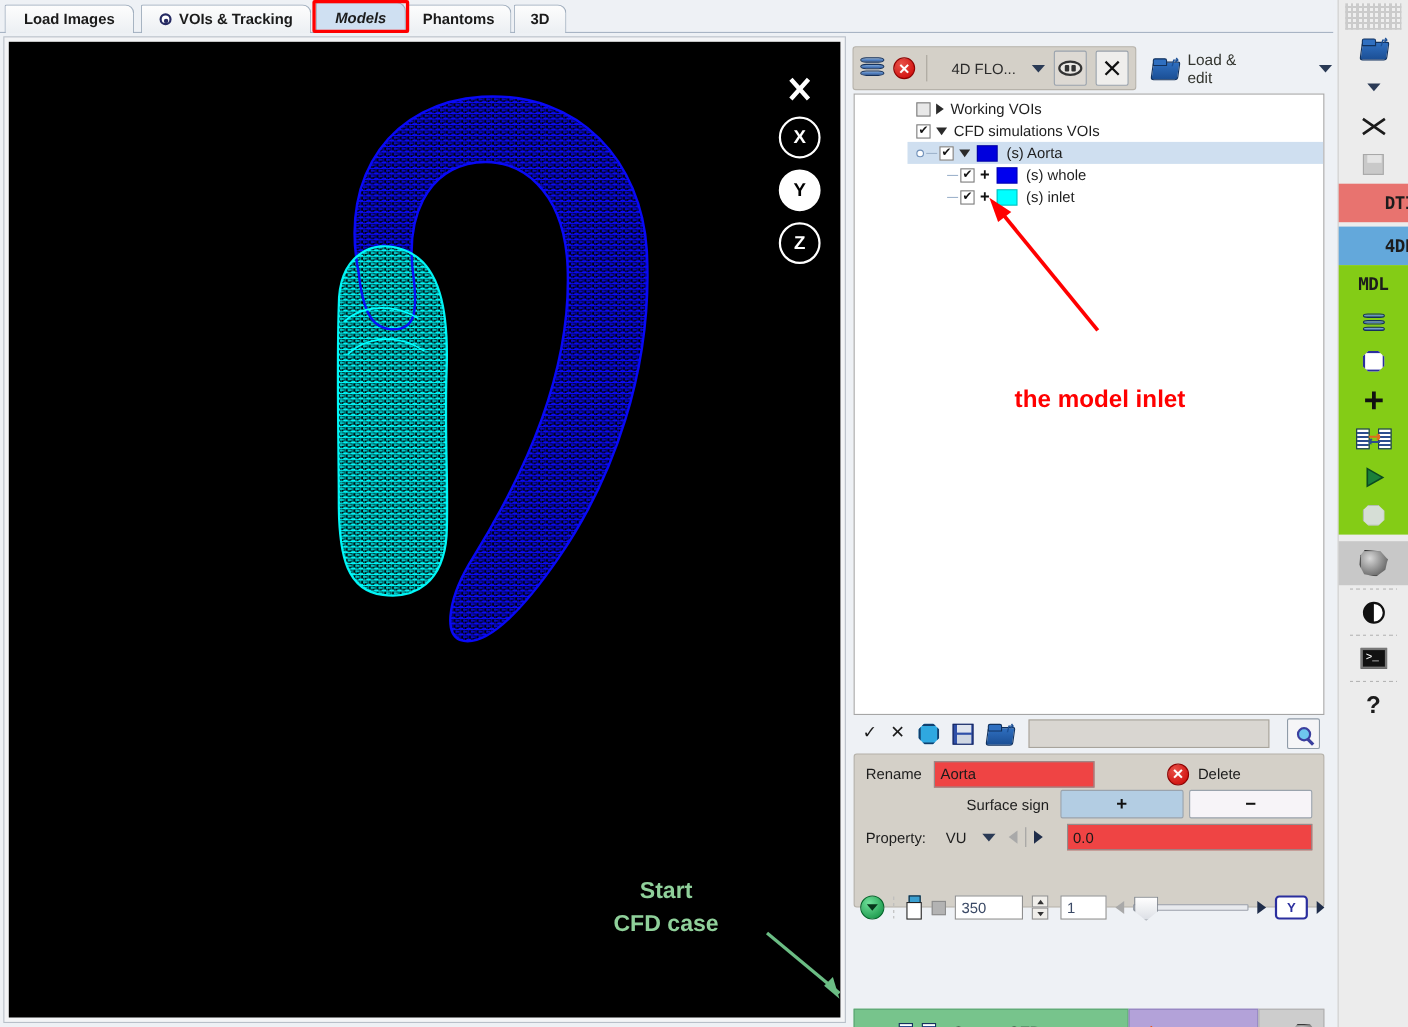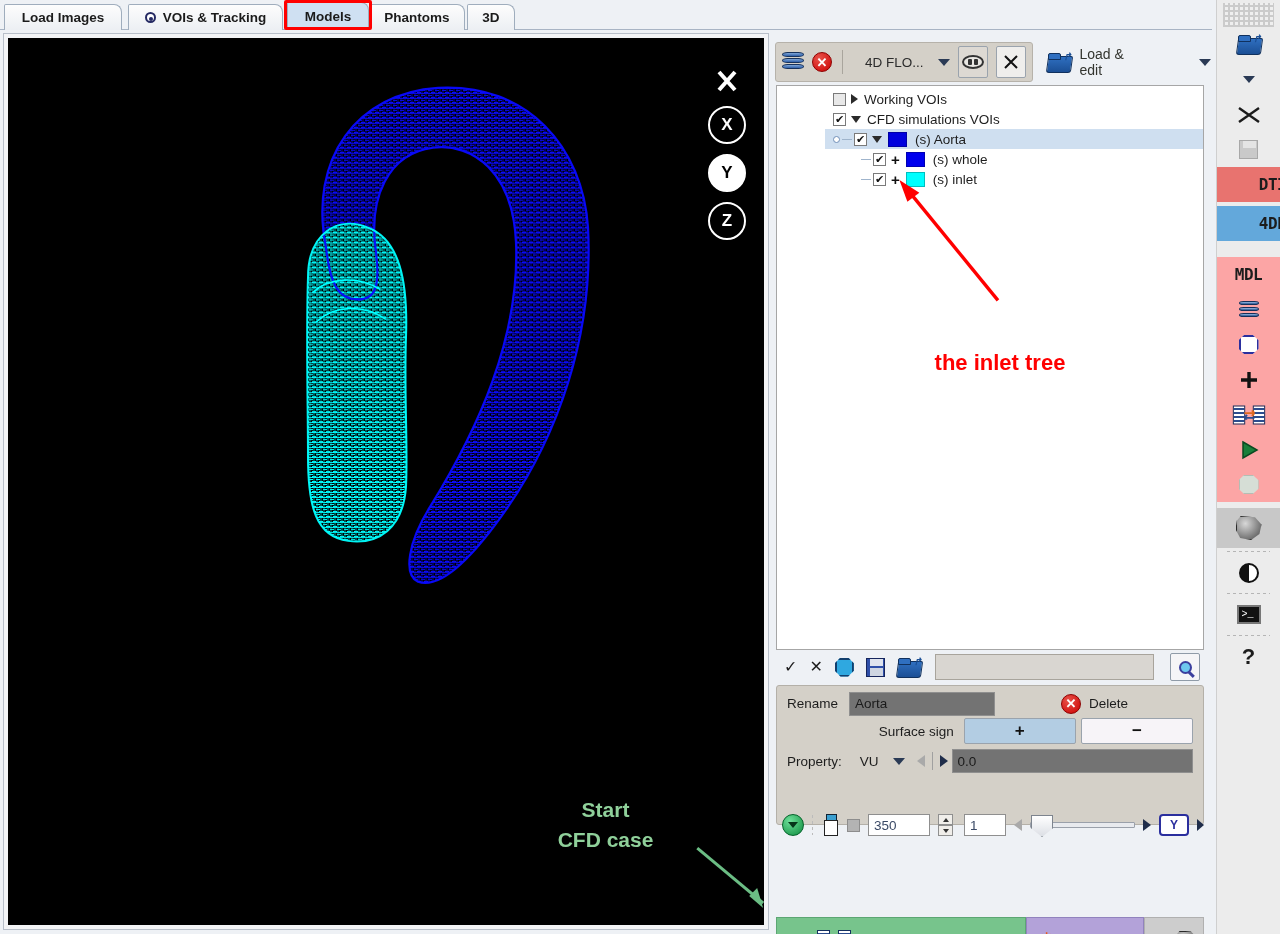--- a/index.html
+++ b/index.html
@@ -236,21 +236,21 @@
   
   .props {
     position: absolute; left: 1px; top: 652px;
     width: 428px; height: 140px;
     background: #d4d0c8; border: 1px solid #b4b0a8;
     border-radius: 3px;
   }
   .prow { display:flex; align-items:center; height: 30px; padding: 0 10px; }
   .lbl { font-size: 13.5px; color: #1d1d1d; }
   .txtin {
-    background: #737373; border: 1px solid #8f8f8f;
+    background: #ef4444; border: 1px solid #8f8f8f;
     height: 24px; font-size: 13.5px; color:#1a1a1a;
     padding: 0 5px; display:flex; align-items:center;
   }
   .signbtn {
     height: 26px; border: 1px solid #9aa3ad; border-radius:2px;
     display:flex;align-items:center;justify-content:center;
     font-size:17px; font-weight:bold; color:#111; cursor:pointer;
   }
   .signbtn.on { background:#b3cde3; }
   .signbtn.off { background:#f7f4f8; }
@@ -373,21 +373,21 @@
 <div id="app">
 
   <div class="tabbar">
     <div class="tab" style="left:4px;width:118px;">
       <span>Load Images</span>
     </div>
     <div class="tab" style="left:128px;width:155px;">
       <span class="voi-ico"></span>
       <span>VOIs &amp; Tracking</span>
     </div>
-    <div class="tab sel" style="left:287px;width:82px;">
+    <div class="tab sel" style="left:287px;width:82px;font-style:italic;">
       <span>Models</span>
     </div>
     <div class="tab" style="left:369px;width:96px;">
       <span>Phantoms</span>
     </div>
     <div class="tab" style="left:467px;width:48px;">
       <span>3D</span>
     </div>
     <div class="tab-hl" style="left:284px;top:0px;width:88px;height:30px;"></div>
   </div>
@@ -545,21 +545,21 @@
         <span class="swatch" style="background:#00ffff"></span>
         <span>(s) inlet</span>
       </div>
 
       <svg style="position:absolute;left:0;top:0;width:100%;height:100%;pointer-events:none" viewBox="0 0 428 565">
         <line x1="128" y1="100" x2="222" y2="215" stroke="#ff0000" stroke-width="3.4"></line>
         <polygon points="123,94 143,107 131,116" fill="#ff0000"></polygon>
       </svg>
 
       <div class="annot-red">
-        <div>the inlet tree</div>
+        <div>the model inlet</div>
       </div>
     </div>
 
     <div class="actstrip">
       <span class="astxt">✓</span>
       <span class="astxt">✕</span>
       <span class="octa"></span>
       <span class="flop"></span>
       <span class="folder">
           <i>↱</i>
@@ -584,21 +584,21 @@
         <span class="signbtn on" style="width:113px">+</span>
         <span class="signbtn off" style="width:113px;margin-left:5px">−</span>
       </div>
       <div class="prow">
         <span class="lbl">Property:</span>
         <span class="lbl" style="margin-left:18px">VU</span>
         <span class="caret" style="margin-left:14px"></span>
         <span class="triL" style="margin-left:12px"></span>
         <span style="width:1px;height:18px;background:#a0a0a0;margin:0 7px"></span>
         <span class="triR"></span>
-        <span class="txtin" style="flex:1;margin-left:4px">0.0</span>
+        <span class="txtin" style="flex:1;margin-left:22px">0.0</span>
       </div>
     </div>
 
     <div class="sliderrow">
       <span class="greenball">
           <i></i>
         </span>
       <span style="width:1px;height:20px;background:repeating-linear-gradient(#bbb 0 3px,transparent 3px 6px)"></span>
       <span class="fig"></span>
       <span class="graysq"></span>
@@ -664,21 +664,21 @@
       </span>
     </div>
 
     <div class="vblock vitem" style="background:#e8736f">
       <span class="vlabel">DTI</span>
     </div>
     <div class="vblock vitem" style="background:#63a8db;margin-top:4px">
       <span class="vlabel">4DF</span>
     </div>
 
-    <div style="background:#fca5a5;margin-top:16px">
+    <div style="background:#84cc16;margin-top:0">
       <div class="vitem">
         <span class="vlabel">MDL</span>
       </div>
       <div class="vitem">
         <span class="vdb">
             <i style="top:0"></i>
             <i style="top:6px"></i>
             <i style="top:12px"></i>
           </span>
       </div>

